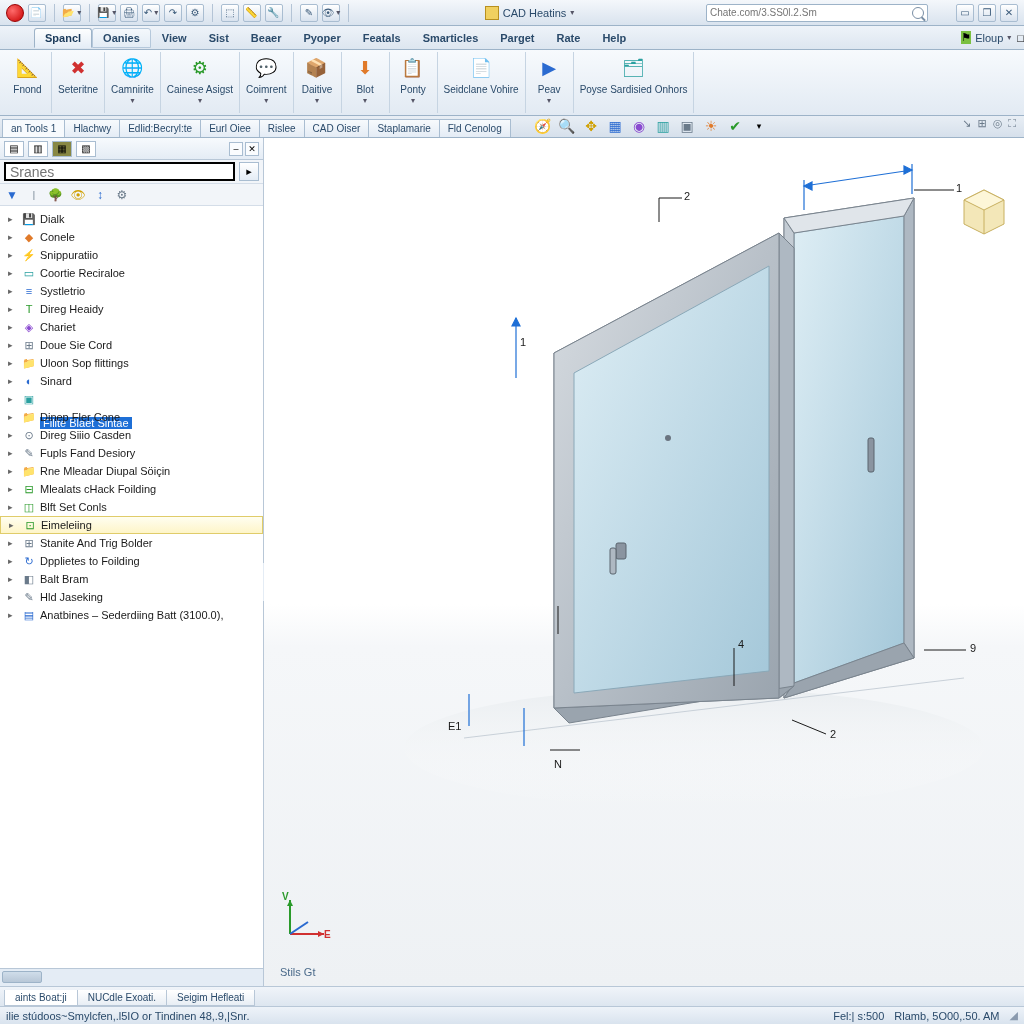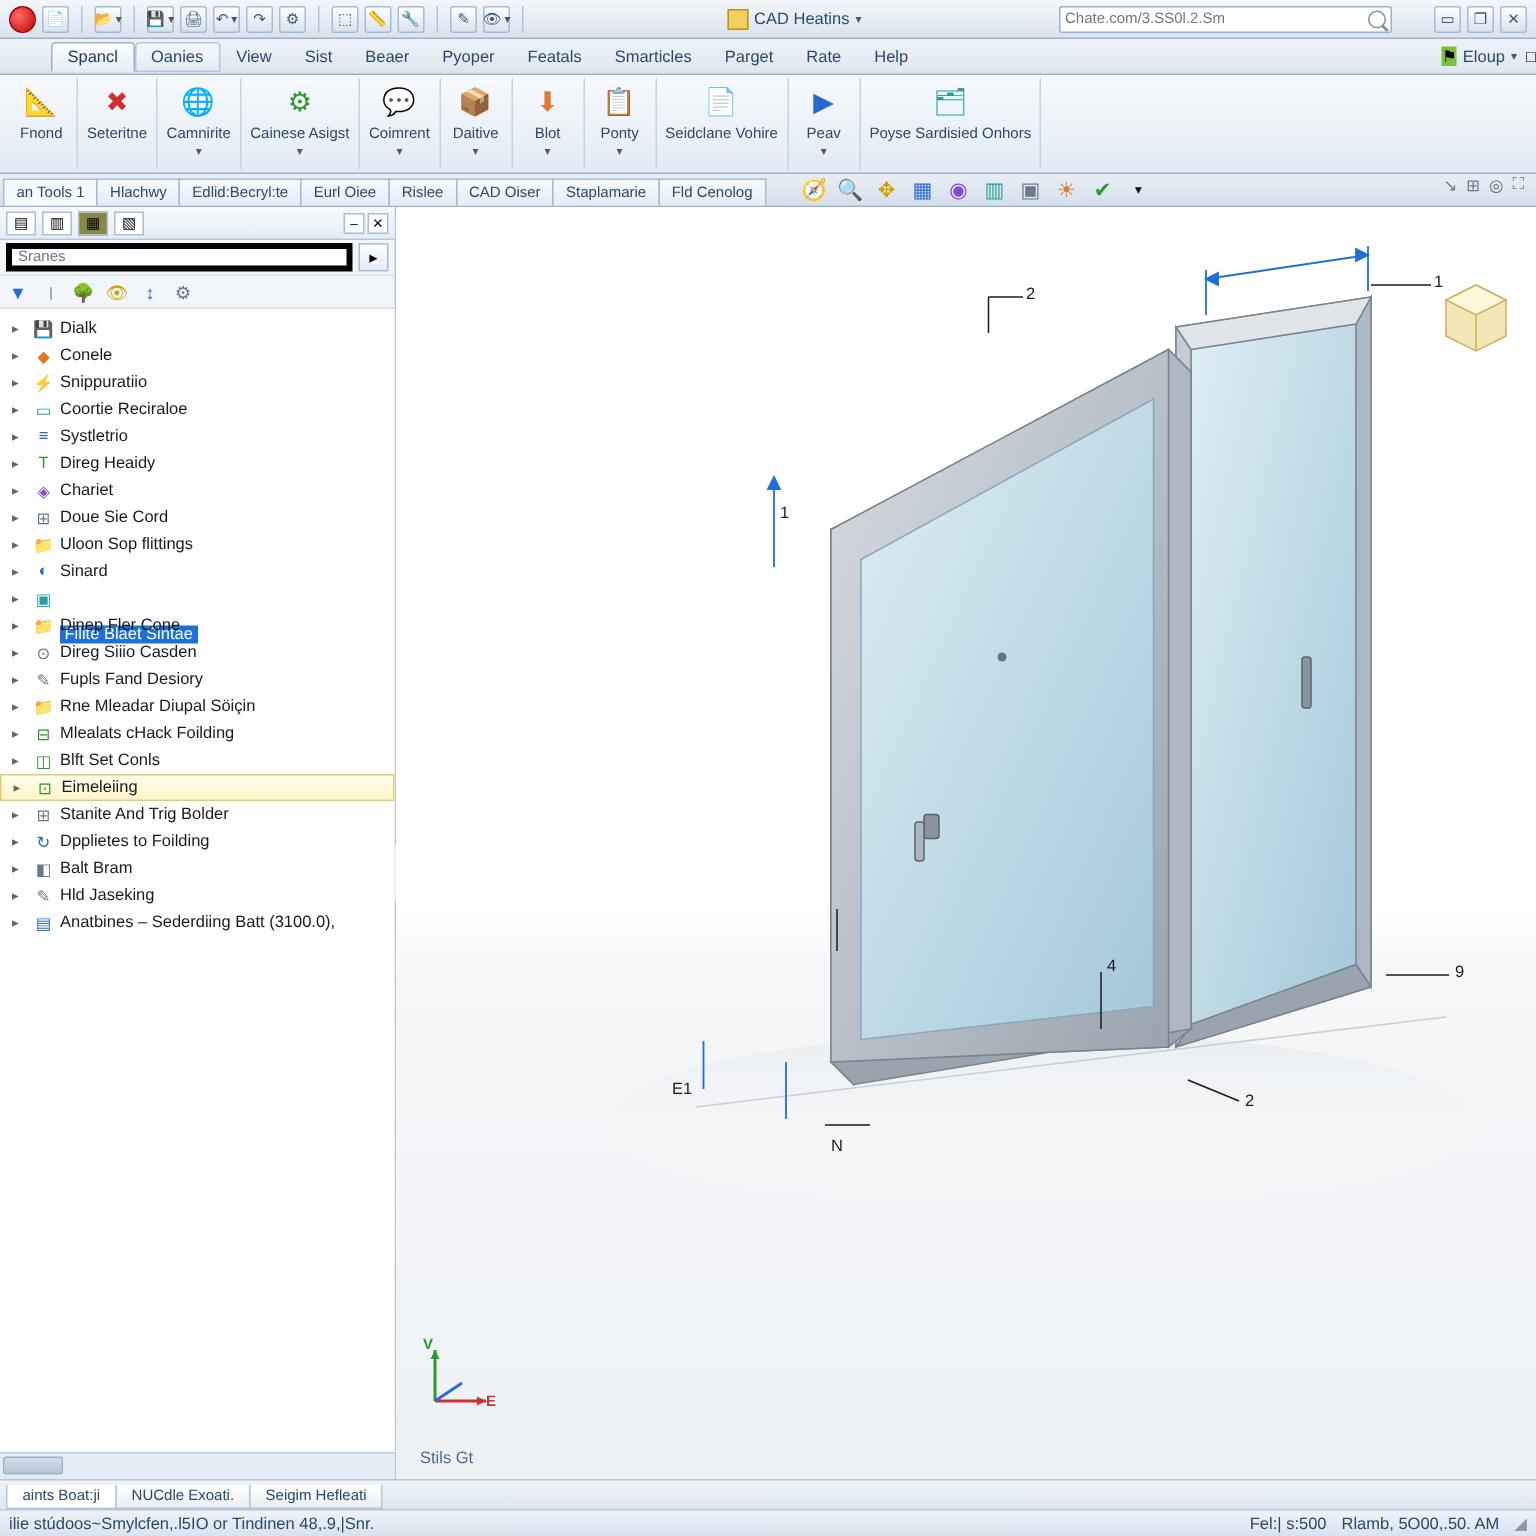--- a/index.html
+++ b/index.html
@@ -14,21 +14,21 @@
 .qat-center { flex:1; display:flex; justify-content:center; align-items:center; gap:4px; }
 .qat-center .doc-icon { width:14px; height:14px; background:#f0d060; border:1px solid #b89020; }
 .qat-title { color:#2a4a6a; }
 .search-well { width:222px; height:18px; background:#fff; border:1px solid #9db3c8; border-radius:2px; display:flex; align-items:center; padding:0 3px; gap:3px; }
 .search-well input { flex:1; border:none; outline:none; font-size:10px; color:#777; background:transparent; }
 .search-well .mag { width:12px; height:12px; border:1.5px solid #7a8fa5; border-radius:50%; position:relative; }
 .search-well .mag::after { content:""; position:absolute; width:5px; height:1.5px; background:#7a8fa5; bottom:-2px; right:-3px; transform:rotate(45deg); }
 
 
 .menubar { height: 24px; background: linear-gradient(#eef3f9,#dde6f0); border-bottom:1px solid #9db3c8; display:flex; align-items:center; padding-left: 34px; gap:0; }
-.menubar .tab { padding: 3px 10px; color:#2a4a6a; cursor:pointer; border:1px solid transparent; border-radius:3px 3px 0 0; }
+.menubar .tab { padding: 3px 10px; color:#2a4a6a; cursor:pointer; border:1px solid transparent; border-radius:3px 3px 0 0;font-weight:bold; }
 .menubar .tab.active { background: linear-gradient(#fdfefe,#e6eef7); border-color:#9db3c8; border-bottom-color:#e6eef7; color:#1a3a5a; }
 .menubar .tab.soft { background: linear-gradient(#f4f8fc,#e3ecf5); border-color:#b5c8db; }
 
 
 .ribbon { height: 66px; background: linear-gradient(#f7fafd,#e2eaf3); border-bottom:1px solid #9db3c8; display:flex; align-items:stretch; padding: 2px 4px; gap:0; }
 .rgrp { display:flex; flex-direction:column; align-items:center; padding: 2px 6px; border-right:1px solid #c6d4e2; min-width:48px; cursor:pointer; }
 .rgrp .ico { width:28px; height:28px; display:flex; align-items:center; justify-content:center; font-size:18px; }
 .rgrp .lbl { color:#2a4a6a; font-size:10px; text-align:left; line-height:11px; margin-top:2px; }
 .rgrp .dd { font-size:8px; color:#556; margin-top:1px; }
 
@@ -43,21 +43,21 @@
 
 .main { display:flex; height: calc(1024px - 26px - 24px - 66px - 22px - 20px - 18px); }
 
 
 .sidebar { width: 264px; background:#f2f5f9; border-right:1px solid #b8c7d7; display:flex; flex-direction:column; position:relative; }
 .side-top { height:22px; background:linear-gradient(#f7fafd,#e4ecf5); border-bottom:1px solid #b8c7d7; display:flex; align-items:center; padding:0 4px; gap:4px; }
 .side-top .thumb { width:20px; height:16px; background:#fff; border:1px solid #a9bdd1; display:flex; align-items:center; justify-content:center; font-size:10px; }
 .side-top .close { margin-left:auto; display:flex; gap:2px; }
 .side-top .xbtn { width:14px; height:14px; border:1px solid #a9bdd1; background:#fafcfe; font-size:9px; display:flex; align-items:center; justify-content:center; cursor:pointer; }
 .side-search { height:24px; padding:2px 4px; display:flex; gap:4px; border-bottom:1px solid #d4dde8; }
-.side-search input { flex:1; height:19px; border:4px solid #000000; background:#fff; padding:0 4px; font-size:10px; color:#888; }
+.side-search input { flex:1; height:19px; border:2px solid #000000; background:#fff; padding:0 4px; font-size:14px; color:#888; }
 .side-search .go { width:20px; height:19px; border:1px solid #a9bdd1; background:linear-gradient(#fff,#e4ecf5); display:flex; align-items:center; justify-content:center; cursor:pointer; }
 .side-mini { height:22px; border-bottom:1px solid #d4dde8; display:flex; align-items:center; padding:0 4px; gap:6px; }
 .side-mini .sm { width:16px; height:16px; font-size:12px; cursor:pointer; display:flex; align-items:center; justify-content:center; }
 .tree { flex:1; overflow:auto; padding: 4px 0; background:#fff; }
 .tree-item { display:flex; align-items:center; padding: 1px 8px; height:18px; cursor:pointer; gap:4px; }
 .tree-item.sel .txt { background:#1e6fd6; color:#fff; padding:0 3px;margin-top:48px; }
 .tree-item.hov { background:linear-gradient(#fffef0,#fef5c8); border:1px solid #e0cc6a; height:18px; }
 .tree-item .exp { width:10px; font-size:9px; color:#666; }
 .tree-item .ic { width:14px; height:14px; display:flex; align-items:center; justify-content:center; font-size:11px; }
 .tree-item .txt { color:#1a1a1a; }

